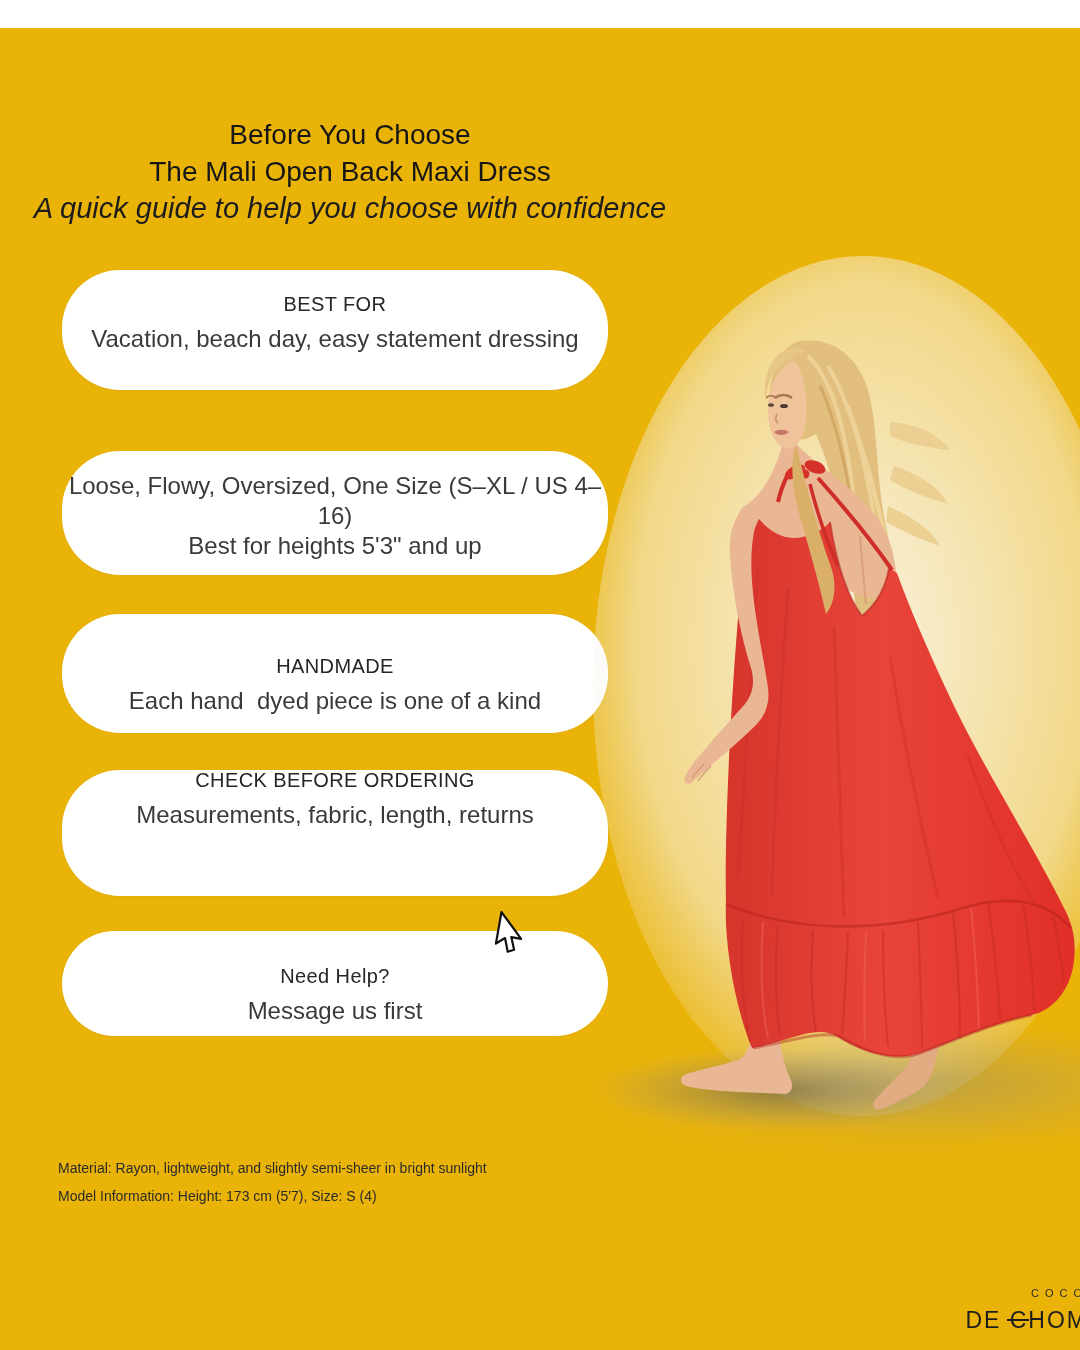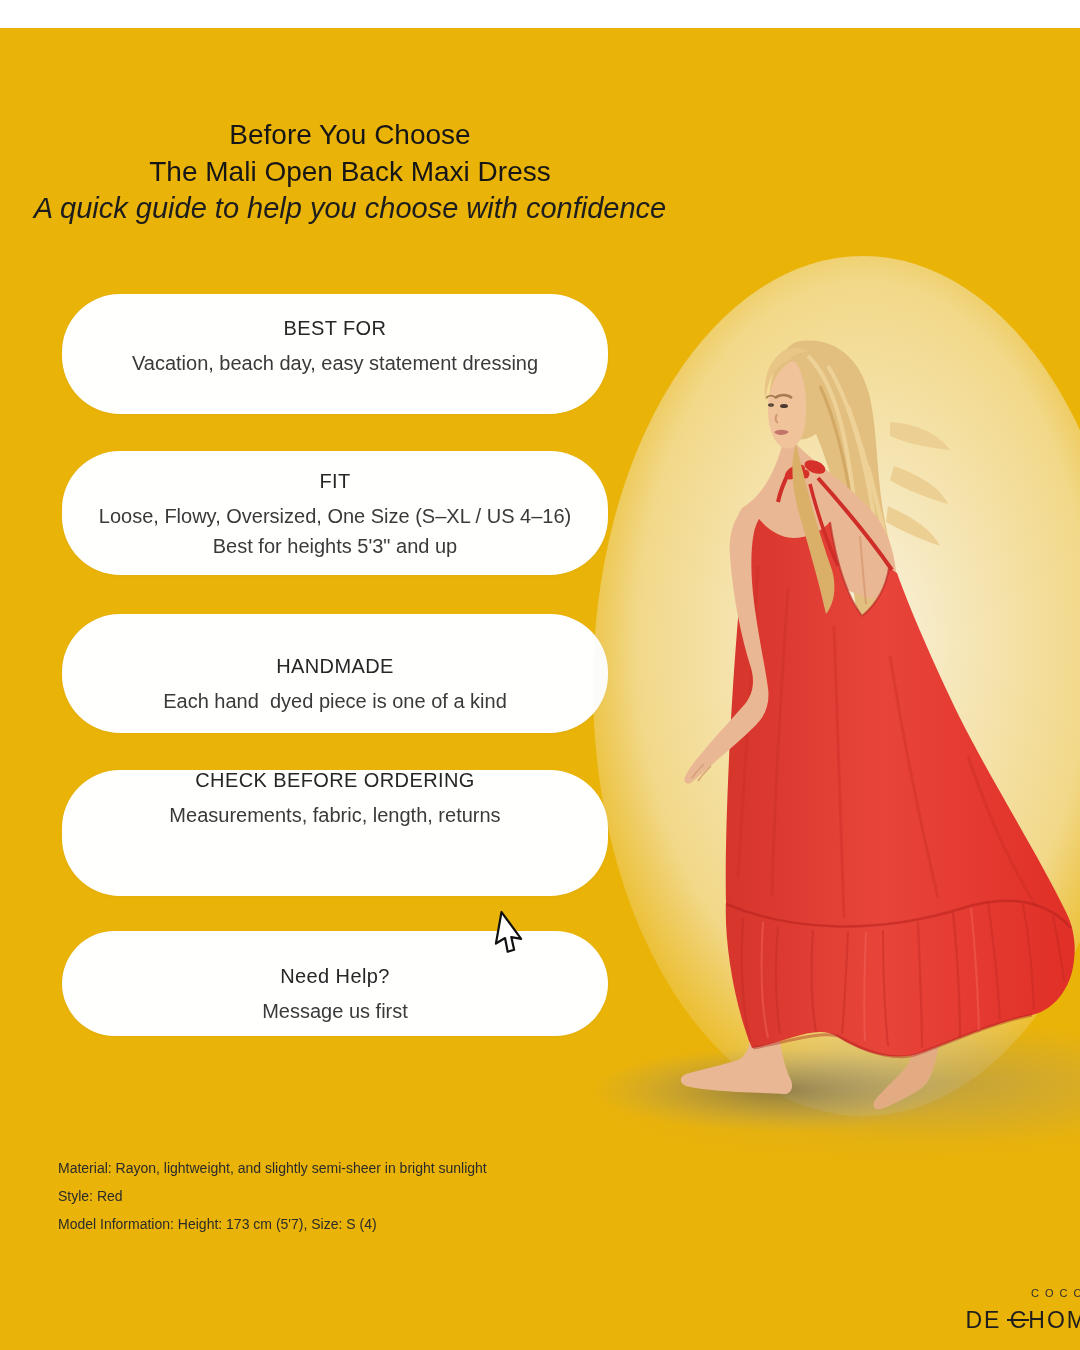--- a/index.html
+++ b/index.html
@@ -28,24 +28,24 @@
     position:absolute;left:62px;width:546px;
     background:#fffffe;border-radius:58px;
     box-sizing:border-box;text-align:center;
     box-shadow:0 1px 3px rgba(90,85,70,0.05);
   }
   .card h2{
     margin:0 0 10px 0;font-size:20px;font-weight:400;
     letter-spacing:0.4px;color:#262626;line-height:20px;
   }
   .card p{
-    margin:0;font-size:20px;color:#3a3a3a;line-height:30px;
+    margin:0;font-size:24px;color:#3a3a3a;line-height:30px;
     white-space:pre-wrap;
   }
-  .c1{top:266px;height:120px;padding-top:24px;}
+  .c1{top:242px;height:120px;padding-top:24px;}
   .c2{top:423px;height:124px;padding-top:20px;}
   .c3{top:586px;height:119px;padding-top:42px;}
   .c4{top:742px;height:126px;}
   .c5{top:903px;height:105px;padding-top:35px;}
   
   .details{
     position:absolute;left:58px;top:1126px;
     font-size:14px;line-height:28px;color:#2b2b2b;
   }
   .details p{margin:0;}
@@ -85,21 +85,20 @@
     <p class="title-line">The Mali Open Back Maxi Dress</p>
     <p class="title-sub">A quick guide to help you choose with confidence</p>
   </div>
 
   <div class="card c1">
     <h2>BEST FOR</h2>
     <p>Vacation, beach day, easy statement dressing</p>
   </div>
 
   <div class="card c2">
-    <h2>FIT</h2>
     <p>Loose, Flowy, Oversized, One Size (S–XL / US 4–16)</p>
     <p>Best for heights 5'3" and up</p>
   </div>
 
   <div class="card c3">
     <h2>HANDMADE</h2>
     <p>Each hand  dyed piece is one of a kind</p>
   </div>
 
   <div class="card c4">
@@ -229,21 +228,20 @@
       <path fill="#dab069" d="M158,118 C168,160 180,205 194,244 C199,262 196,278 188,288 C182,260 170,218 160,184 C154,160 152,136 158,118 Z"></path>
     </svg>
   </div>
 
   <svg class="cursor" viewBox="0 0 30 42" xmlns="http://www.w3.org/2000/svg">
     <path d="M2,2 L2,34 L10,27 L15,40 L21,37 L16,25 L26,25 Z" fill="#ffffff" stroke="#111111" stroke-width="2.2" stroke-linejoin="round"></path>
   </svg>
 
   <div class="details">
     <p>Material: Rayon, lightweight, and slightly semi-sheer in bright sunlight</p>
-    <p>Style: Red</p>
     <p>Model Information: Height: 173 cm (5'7), Size: S (4)</p>
   </div>
 
   <div class="brand">
     <div class="brand-top">COCO</div>
     <div class="brand-name-wrap">
       <span class="brand-name">DE CHOM</span>
     </div>
   </div>
 

